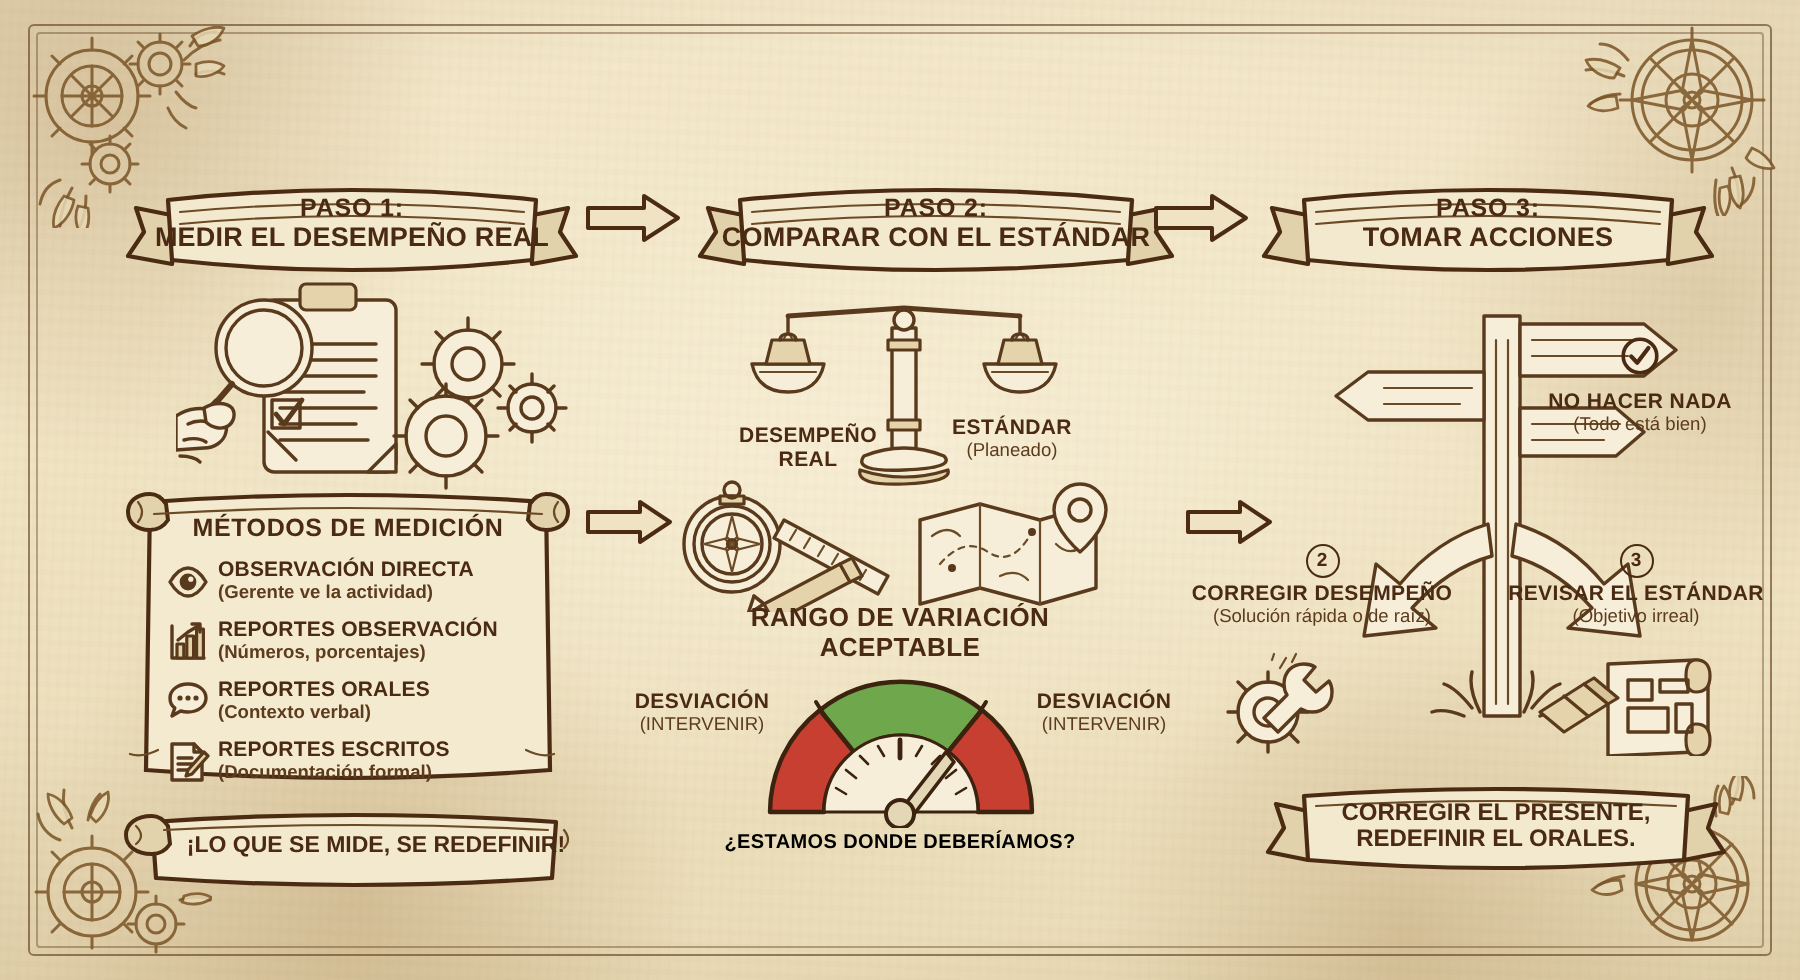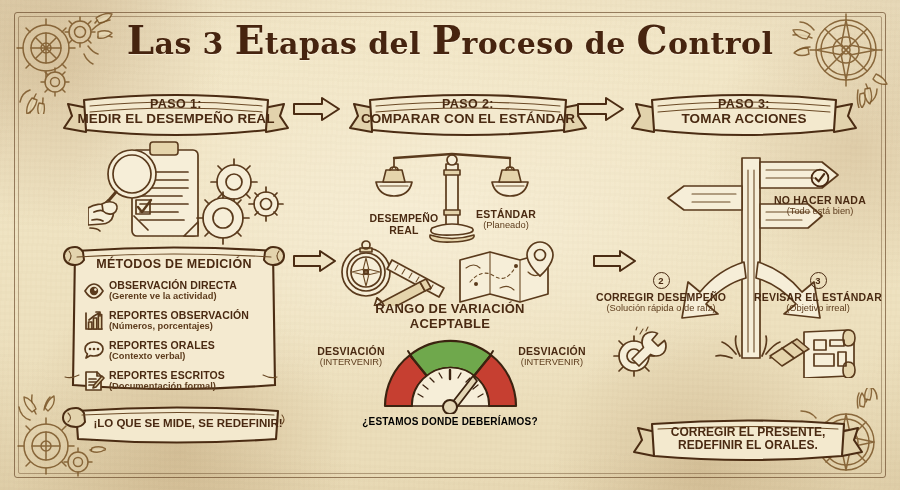--- a/index.html
+++ b/index.html
@@ -122,23 +122,20 @@
 </head>
 <body>
 
 <div id="stage">
   <div class="paper"></div>
   <div class="grain"></div>
   <div class="edge">
       <div class="rule"></div>
     </div>
 
-  <div class="t-title">
-    <span class="cap">L</span><span>as 3 </span><span class="cap">E</span><span>tapas del </span><span class="cap">P</span><span>roceso de </span><span class="cap">C</span><span>ontrol</span>
-  </div>
 
   <div class="orn" style="left:6px;top:6px;">
     <svg width="108" height="108" viewBox="0 0 108 108">
       <g class="o-l">
         <circle cx="40" cy="42" r="23"></circle>
           <circle cx="40" cy="42" r="15"></circle>
           <circle cx="40" cy="42" r="5"></circle>
         <g>
           <path d="M40 19v-6M40 65v6M17 42h-6M63 42h6M24 26l-4-4M56 58l4 4M56 26l4-4M24 58l-4 4"></path>
         </g>
@@ -582,21 +579,21 @@
       <path class="sk-t" d="M36 6l44-2q6 0 6 8v30q0 8-6 8l-44 2z"></path>
       <path class="sk-s" d="M80 4q7 0 7 8t-7 8q-5 0-5-8t5-8z"></path>
       <path class="sk-s" d="M80 36q7 0 7 8t-7 8q-5 0-5-8t5-8z"></path>
       <path class="sk" d="M46 14h12v10H46zM62 14h14v6H62zM46 28h20v12H46zM70 26h8v14h-8z"></path>
       <path class="sk-s" d="M2 30l22-14 12 10-22 14z"></path>
       <path class="sk" d="M14 22l12 10"></path>
       <path class="sk-d" d="M24 16l5-3 12 10-5 3z"></path>
     </svg>
   </div>
 
-  <div class="banner" style="left:632px;top:416px;width:232px;height:46px;">
+  <div class="banner" style="left:632px;top:390px;width:232px;height:46px;">
     <svg width="232" height="50" viewBox="0 0 232 50">
       <path class="ribbon-tail" d="M6 12 L24 16 L22 40 L2 36 L10 24 Z"></path>
       <path class="ribbon-tail" d="M226 12 L208 16 L210 40 L230 36 L222 24 Z"></path>
       <path class="ribbon-fill" d="M20 8 Q116 1 212 8 L210 40 Q116 48 22 40 Z"></path>
       <path class="sk-thin" d="M26 13q90-5 180 0"></path>
     </svg>
     <div class="txt">
       <div style="font-size:12px;">CORREGIR EL PRESENTE,</div>
       <div style="font-size:12px;">REDEFINIR EL ORALES.</div>
     </div>

